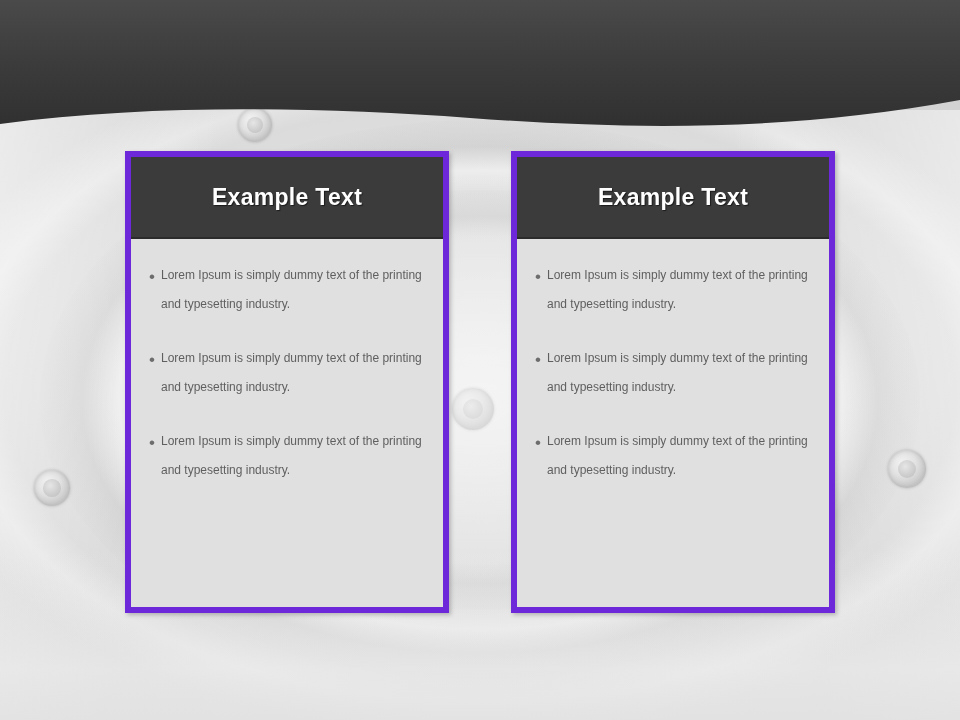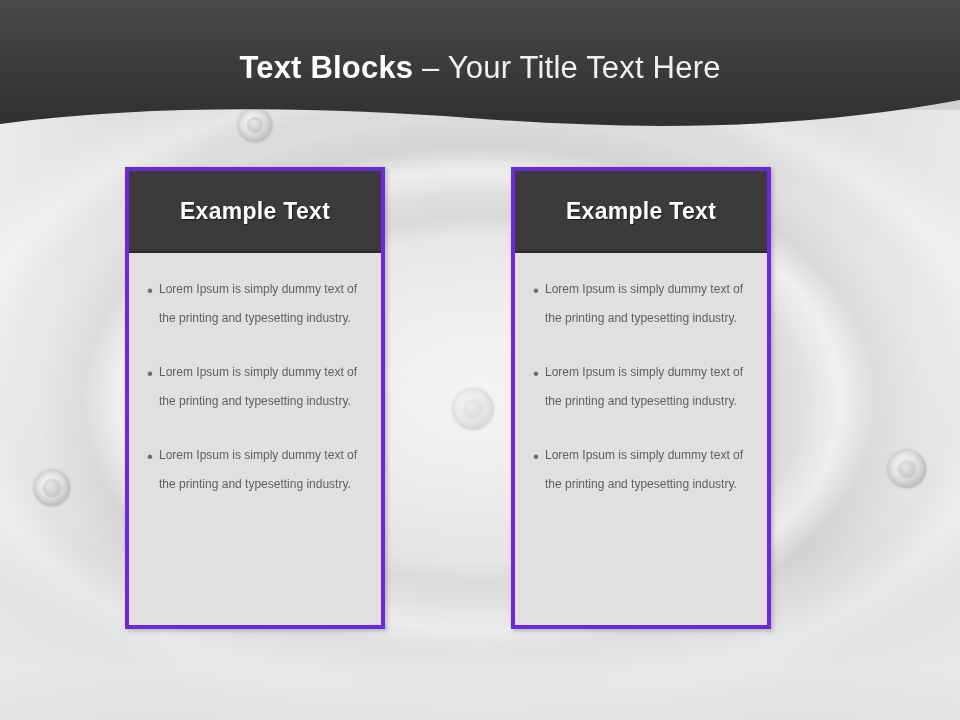--- a/index.html
+++ b/index.html
@@ -110,24 +110,24 @@
 
   
   .cards {
     position: absolute;
     left: 0; top: 0;
     width: 960px;
     height: 720px;
   }
   .card {
     position: absolute;
-    top: 167px;
-    width: 260px;
+    top: 151px;
+    width: 324px;
     height: 462px;
-    border: 4px solid #6d28d9;
+    border: 6px solid #6d28d9;
     box-sizing: border-box;
     background: #e0e0e0;
     box-shadow: 2px 2px 4px rgba(90,90,90,0.35);
   }
   .card-left { left: 125px; }
   .card-right { left: 511px; }
 
   .card-head {
     height: 80px;
     background: #3b3b3b;
@@ -191,23 +191,20 @@
     <svg width="960" height="135" viewBox="0 0 960 135" xmlns="http://www.w3.org/2000/svg">
       <defs>
         <linearGradient id="hdrGrad" x1="0" y1="0" x2="0" y2="1">
           <stop offset="0%" stop-color="#4a4a4a"></stop>
           <stop offset="45%" stop-color="#3d3d3d"></stop>
           <stop offset="100%" stop-color="#303030"></stop>
         </linearGradient>
       </defs>
       <path d="M0,0 L960,0 L960,100 C780,133 620,129 470,118 C320,107 150,104 0,124 Z" fill="url(#hdrGrad)"></path>
     </svg>
-    <div class="header-title">
-      <span class="strong">Text Blocks </span><span class="light">– Your Title Text Here</span>
-    </div>
   </div>
 
   <div class="cards">
 
     <div class="card card-left">
       <div class="card-head">
         <span class="card-head-text">Example Text</span>
       </div>
       <div class="card-body">
         <div class="bullet-row">

